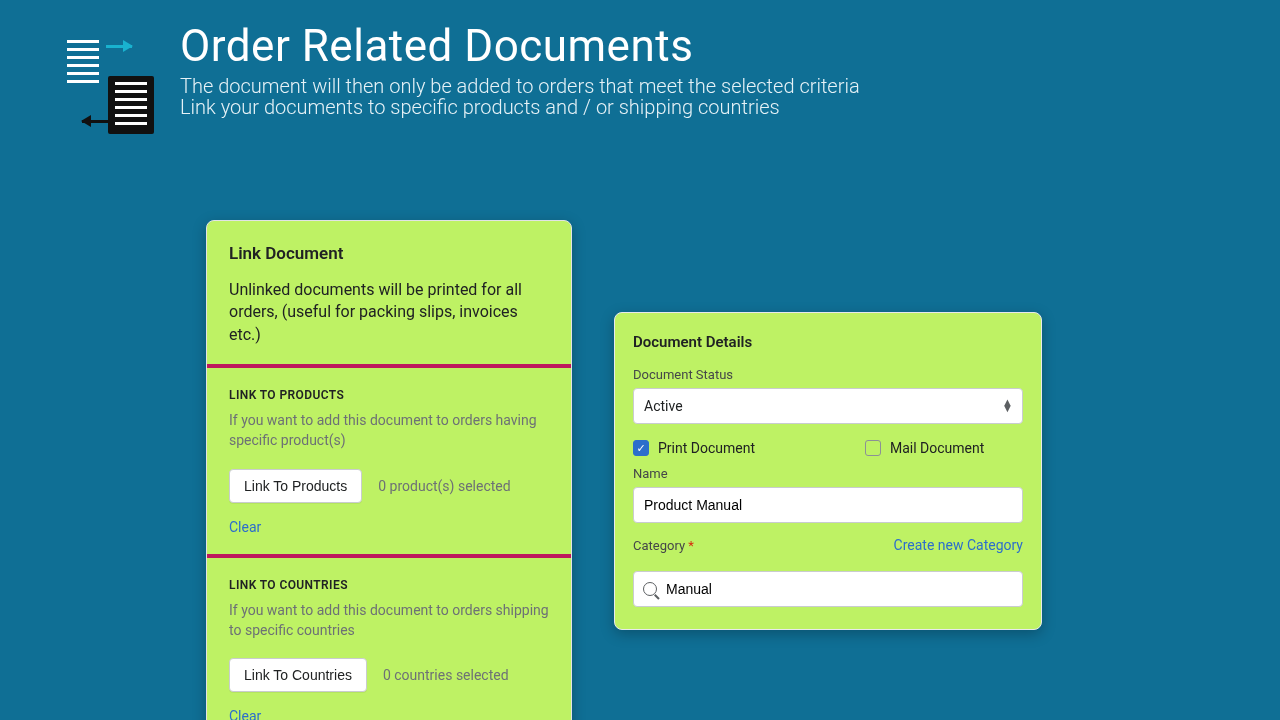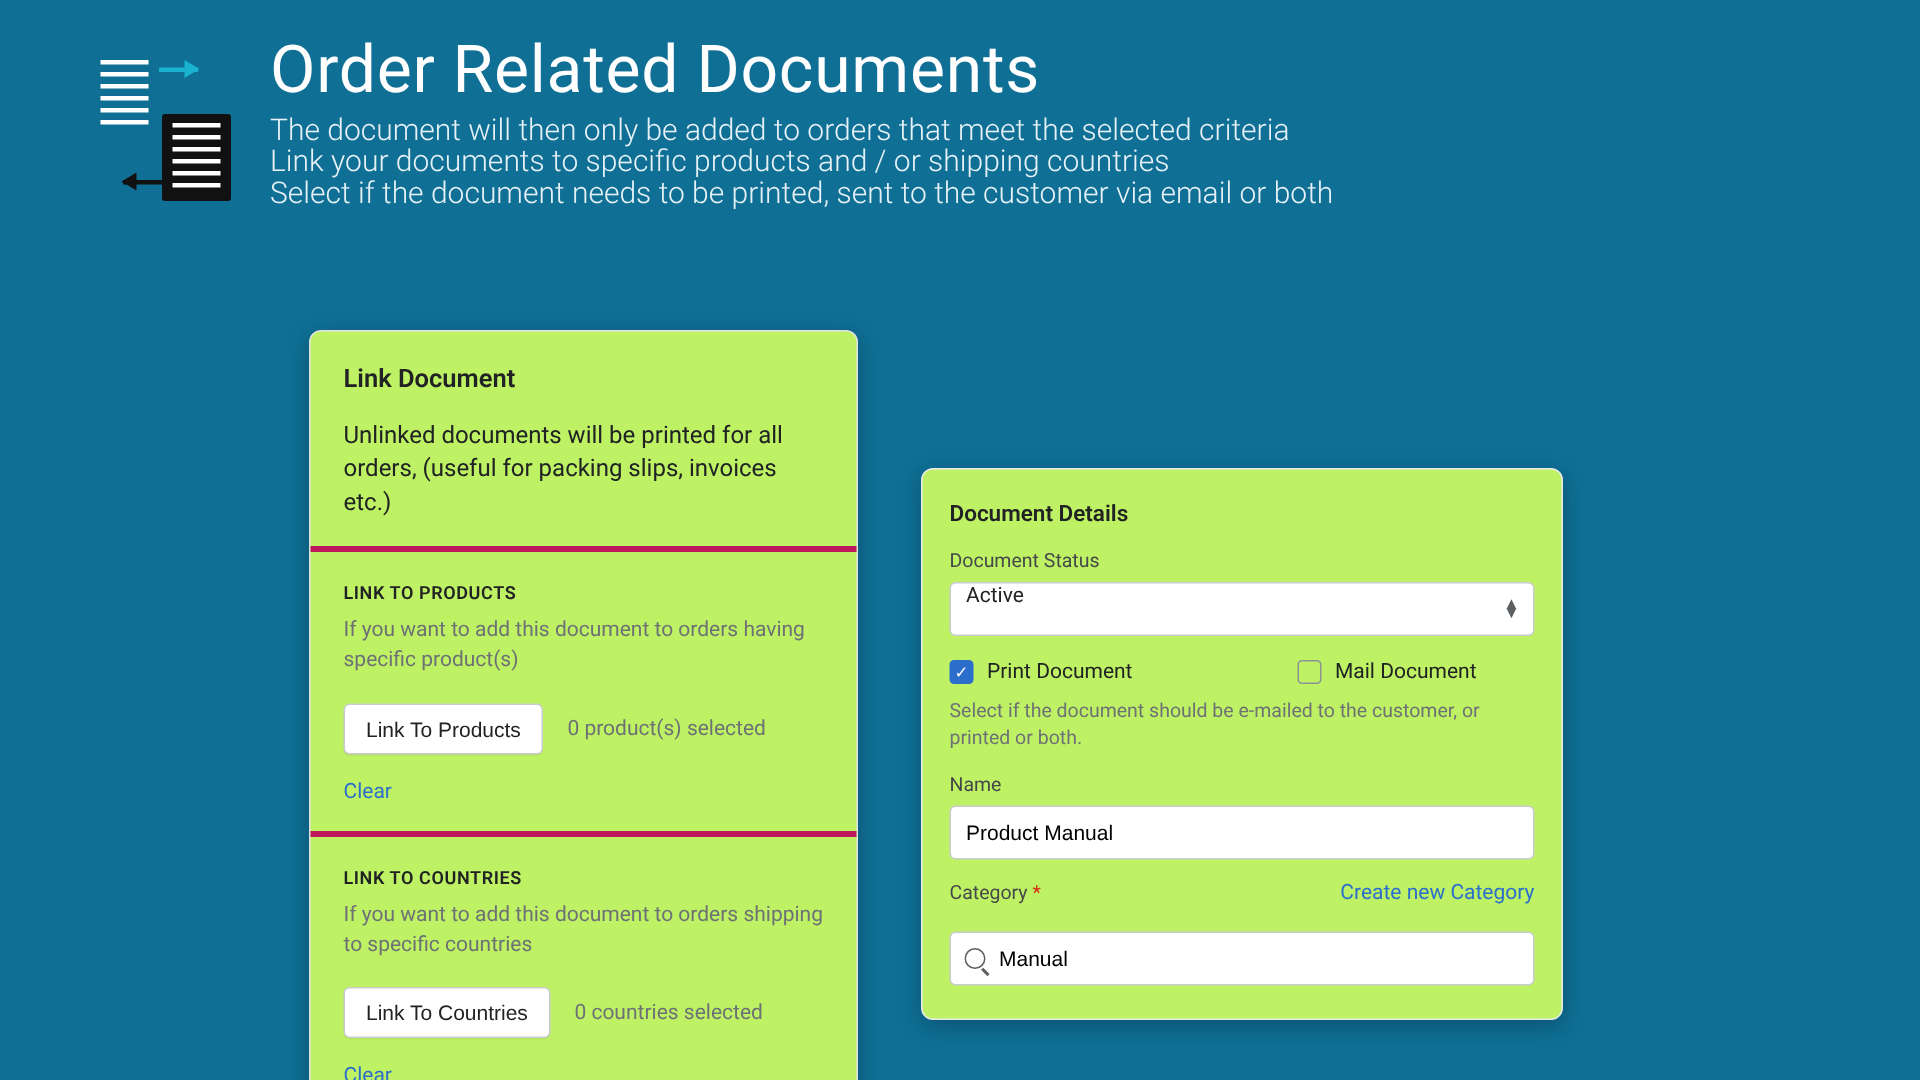--- a/index.html
+++ b/index.html
@@ -170,21 +170,21 @@
   }
   .select {
     width: 100%;
     height: 36px;
     border: 1px solid #c9cccf;
     border-radius: 4px;
     padding: 0 30px 0 10px;
     font-size: 14px;
     background: #fff;
     display: flex;
-    align-items: flex-start;
+    align-items: center;
     cursor: pointer;
   }
   .select-caret {
     position: absolute;
     right: 10px; top: 50%; transform: translateY(-50%);
     font-size: 11px; color: #5c5f62;
     display: flex; flex-direction: column; line-height: 6px;
   }
   .checkrow {
     display: flex;
@@ -279,21 +279,20 @@
         <span></span>
         <span></span>
       </div>
     <div class="arrow teal"></div>
     <div class="arrow black"></div>
   </div>
   <div class="header-text">
     <h1>Order Related Documents</h1>
     <p>The document will then only be added to orders that meet the selected criteria</p>
     <p>Link your documents to specific products and / or shipping countries</p>
-    <p>Select if the document needs to be printed, sent to the customer via email or both</p>
   </div>
 </div>
 
 <div class="card card-left">
   <div class="intro">
     <h2>Link Document</h2>
     <p>Unlinked documents will be printed for all orders, (useful for packing slips, invoices etc.)</p>
   </div>
 
   <div class="section">
@@ -332,21 +331,20 @@
     <div class="check">
       <div class="box checked">✓</div>
       <span>Print Document</span>
     </div>
     <div class="check">
       <div class="box"></div>
       <span>Mail Document</span>
     </div>
   </div>
 
-  <p class="hint">Select if the document should be e-mailed to the customer, or printed or both.</p>
 
   <span class="label">Name</span>
   <input class="input" value="Product Manual" style="">
 
   <div class="cat-row">
     <span class="label" style="margin:0">
       <span>Category</span> <span class="req">*</span>
     </span>
     <span class="link">Create new Category</span>
   </div>

